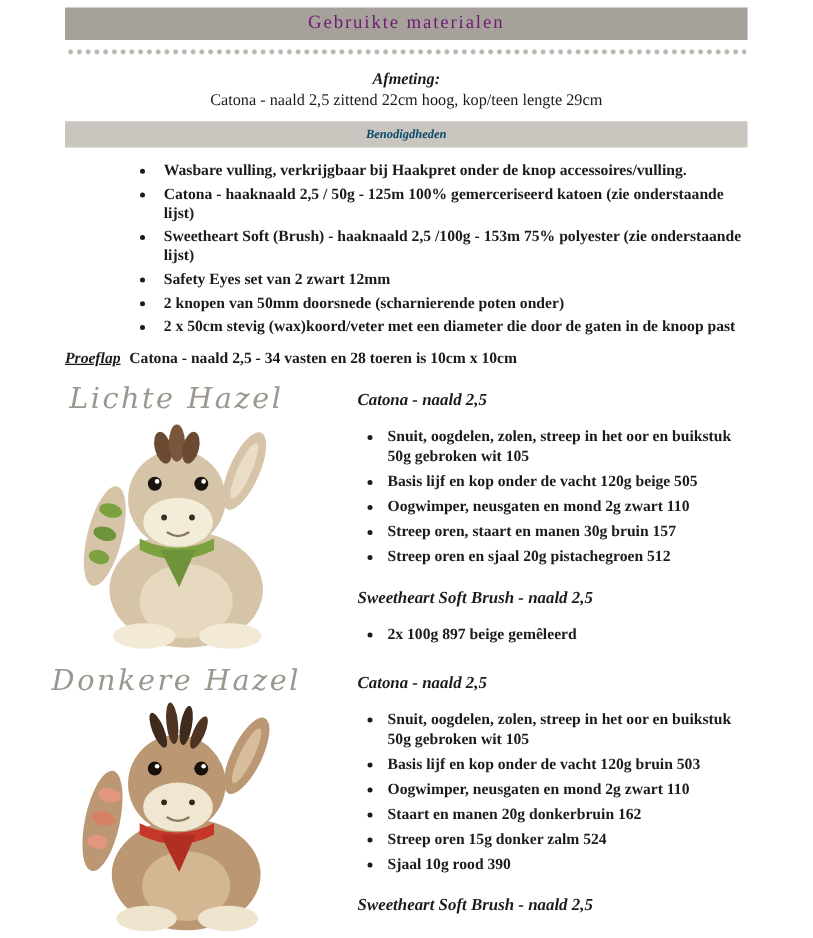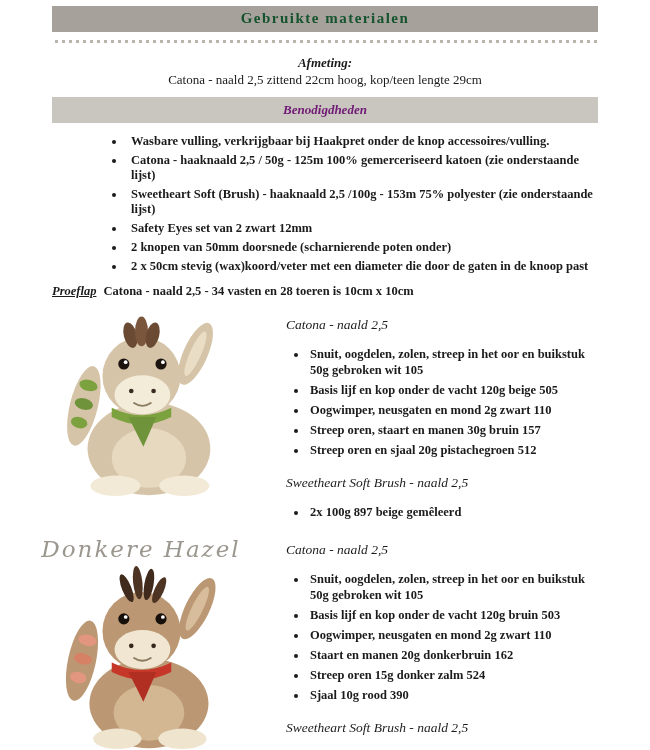--- a/index.html
+++ b/index.html
@@ -6,60 +6,59 @@
   html, body { background: #ffffff; }
   body {
     width: 650px; height: 750px;
     font-family: "Liberation Serif", serif;
     color: #1b1b1b;
     overflow: hidden;
   }
   .page { width: 650px; height: 750px; padding: 6px 52px 0 52px; }
 
   .header-bar {
-    background: #a6a19a; color: #14532d;
+    background: #a6a19a; color: #701a75;
     text-align: center; font-size: 15px; letter-spacing: 1.5px;
     padding: 4px 0 5px 0;
-    font-weight: bold;
   }
   .dotted {
     height: 7px; margin: 6px 1px 0 1px;
     background-image: radial-gradient(circle, #b9b4ac 1.7px, transparent 1.9px);
     background-size: 7px 7px;
     background-position: 0 50%;
     background-repeat: repeat-x;
   }
 
   .afmeting { text-align: center; margin-top: 9px; font-size: 13px; line-height: 17px; }
   .afmeting .label { font-weight: bold; font-style: italic; }
 
   .section-bar {
-    background: #c9c6c0; color: #701a75;
+    background: #c9c6c0; color: #0c4a6e;
     text-align: center; font-weight: bold; font-style: italic;
-    font-size: 13px; padding: 5px 0; margin-top: 9px;
+    font-size: 10px; padding: 5px 0; margin-top: 9px;
   }
 
   .main-list { margin: 11px 0 0 26px; font-size: 12.5px; }
   .main-list li { margin-bottom: 4px; padding-left: 5px; font-weight: 600; margin-left: 48px; }
 
   .proeflap { margin-top: 10px; font-size: 12.5px; }
   .proeflap .label { font-weight: bold; font-style: italic; text-decoration: underline; margin-right: 7px; }
   .proeflap .text { font-weight: 600; }
 
   .animal-section { display: flex; margin-top: 12px; }
   .left-col { width: 262px; flex: none; margin-left: -42px; text-align: center; }
   .script-title {
     font-family: "DejaVu Serif", serif; font-style: italic;
     color: #9b968e; font-size: 23px; letter-spacing: 2px;
     margin-bottom: 2px;
   }
   .photo { display: block; margin: 0 auto; }
 
   .right-col { flex: 1; padding: 6px 0 0 14px; }
-  .sub-title { font-weight: normal; font-style: italic; font-size: 13.5px; }
+  .sub-title { font-weight: bold; font-style: italic; font-size: 13.5px; }
   .sub-list { margin: 13px 0 0 22px; font-size: 12.5px; max-width: 310px; }
   .sub-list li { margin-bottom: 4px; padding-left: 2px; font-weight: 600; line-height: 16px; }
   .brush-title { margin-top: 17px; }
 </style>
 </head>
 <body>
 
 <div class="page">
 
   <div class="header-bar">Gebruikte materialen</div>
@@ -80,20 +79,21 @@
     <li>2 knopen van 50mm doorsnede (scharnierende poten onder)</li>
     <li>2 x 50cm stevig (wax)koord/veter met een diameter die door de gaten in de knoop past</li>
   </ul>
 
   <div class="proeflap">
     <span class="label">Proeflap</span><span class="text">Catona - naald 2,5  -  34 vasten en 28 toeren is 10cm x 10cm</span>
   </div>
 
   <div class="animal-section">
     <div class="left-col">
+      <div class="script-title">Lichte Hazel</div>
       <svg class="photo" width="225" height="186" viewBox="0 0 240 200">
 
         <ellipse cx="178" cy="46" rx="13" ry="36" fill="#d6c4a8" transform="rotate(24 178 46)"></ellipse>
         <ellipse cx="178" cy="46" rx="6" ry="26" fill="#e9ddc6" transform="rotate(24 178 46)"></ellipse>
 
         <ellipse cx="58" cy="102" rx="15" ry="44" fill="#d6c4a8" transform="rotate(14 58 102)"></ellipse>
         <ellipse cx="63" cy="80" rx="10" ry="6" fill="#7ca23f" transform="rotate(14 63 80)"></ellipse>
         <ellipse cx="58" cy="100" rx="10" ry="6" fill="#6f933a" transform="rotate(14 58 100)"></ellipse>
         <ellipse cx="53" cy="120" rx="9" ry="6" fill="#7ca23f" transform="rotate(14 53 120)"></ellipse>
 

